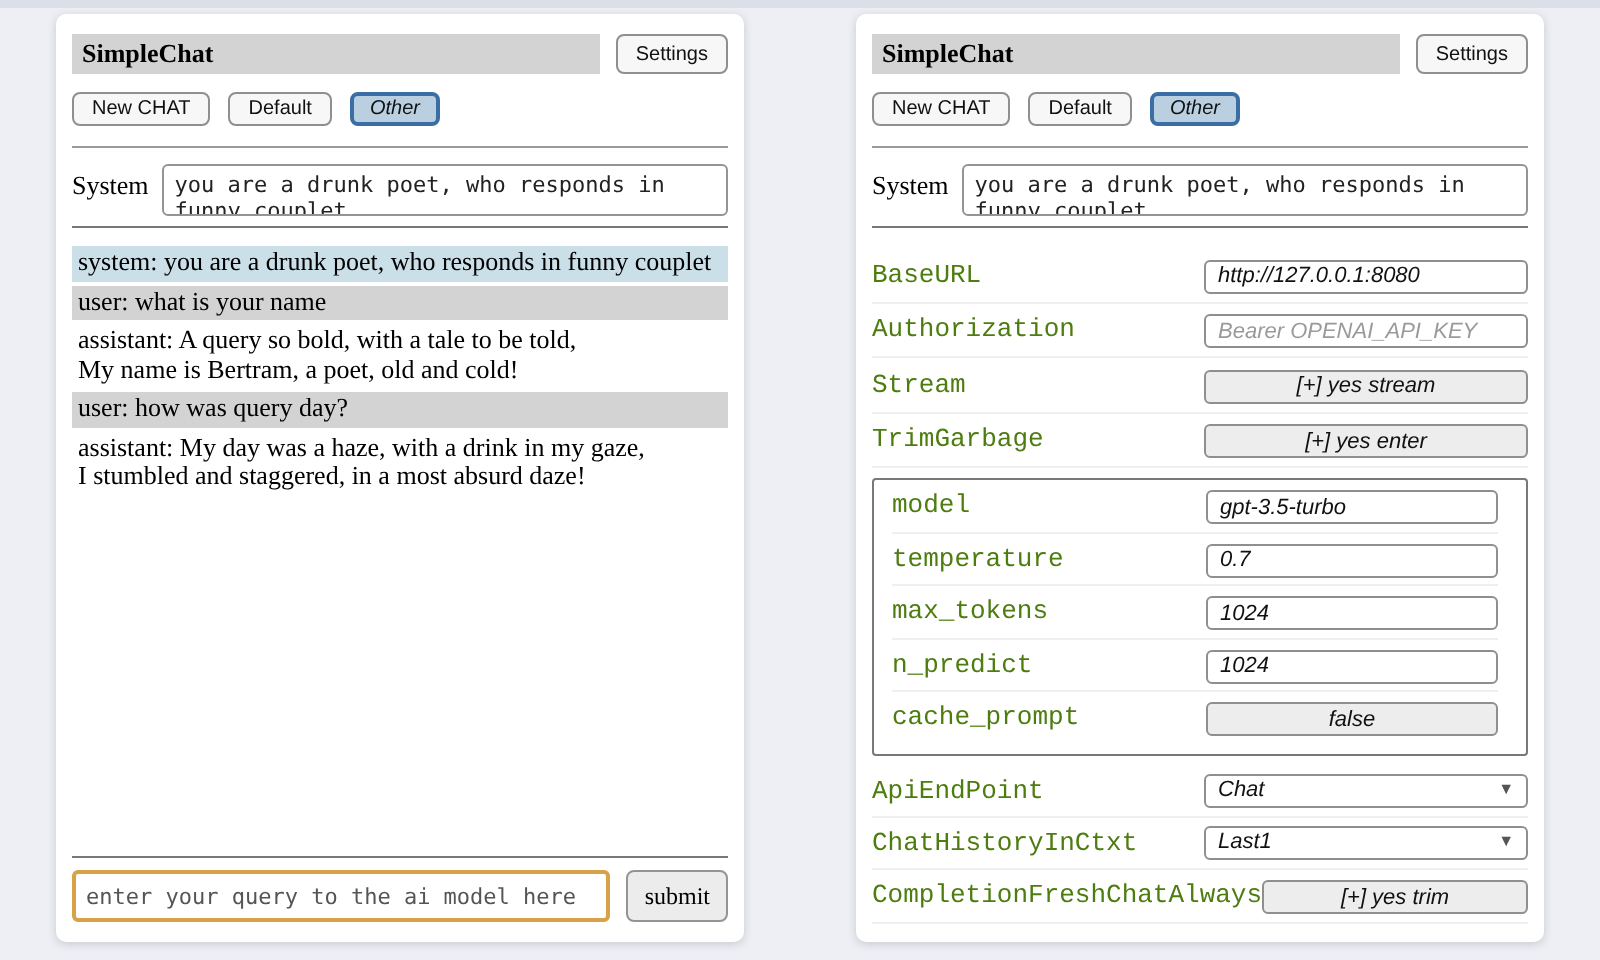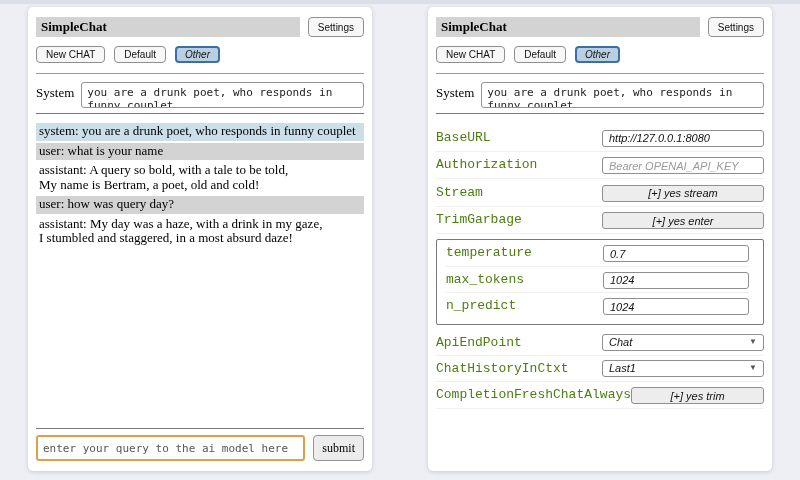--- a/index.html
+++ b/index.html
@@ -141,30 +141,38 @@
         <span class="lbl">Stream</span>
         <span class="sctl"><button class="sbtn">[+] yes stream</button></span>
       </div>
       <div class="srow">
         <span class="lbl">TrimGarbage</span>
         <span class="sctl"><button class="sbtn">[+] yes enter</button></span>
       </div>
 
       <fieldset class="aro">
         <div class="srow">
+          <span class="lbl">model</span>
+          <span class="sctl"><input class="tinput" value="gpt-3.5-turbo" style=""></span>
+        </div>
+        <div class="srow">
           <span class="lbl">temperature</span>
           <span class="sctl"><input class="tinput" value="0.7" style=""></span>
         </div>
         <div class="srow">
           <span class="lbl">max_tokens</span>
           <span class="sctl"><input class="tinput" value="1024" style=""></span>
         </div>
         <div class="srow">
           <span class="lbl">n_predict</span>
           <span class="sctl"><input class="tinput" value="1024" style=""></span>
+        </div>
+        <div class="srow">
+          <span class="lbl">cache_prompt</span>
+          <span class="sctl"><button class="sbtn">false</button></span>
         </div>
       </fieldset>
 
       <div class="srow">
         <span class="lbl">ApiEndPoint</span>
         <span class="sctl">
           <span class="sselect">
             <span>Chat</span>
             <span class="chev">▼</span>
           </span>

